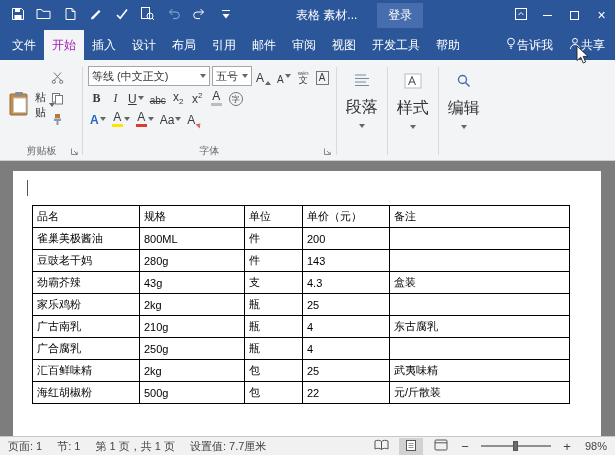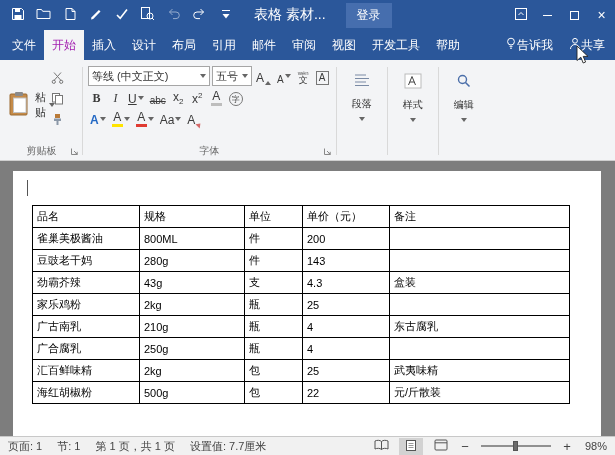--- a/index.html
+++ b/index.html
@@ -5,21 +5,21 @@
   *{box-sizing:border-box;margin:0;padding:0}
   html,body{width:615px;height:455px;overflow:hidden}
   body{font-family:"Liberation Sans","DejaVu Sans",sans-serif;font-size:12px}
   .app{position:relative;width:615px;height:455px;display:flex;flex-direction:column;background:#7d7d7d}
 
   
   .titlebar{height:30px;background:#2b579a;display:flex;align-items:center;color:#fff;flex:0 0 auto}
   .qat{display:flex;align-items:center;gap:1px;padding-left:5px}
   .qbtn{width:25px;height:22px;display:flex;align-items:center;justify-content:center;border-radius:2px}
   .dim{opacity:.5}
-  .doc-title{margin-left:16px;font-size:14px;white-space:nowrap}
+  .doc-title{margin-left:58px;font-size:12px;white-space:nowrap}
   .login{margin-left:20px;background:#466eae;color:#fff;border:none;font-size:12px;padding:4px 11px;font-family:inherit}
   .win-controls{margin-left:auto;display:flex;align-items:stretch;height:100%}
   .winbtn{width:27px;display:flex;align-items:center;justify-content:center;color:#fff;font-size:14px}
 
   
   .tabbar{height:30px;background:#2b579a;display:flex;align-items:stretch;color:#fff;flex:0 0 auto;padding-left:4px}
   .tab{padding:0 8px;display:flex;align-items:center;font-size:12px;white-space:nowrap}
   .tab.active{background:#f3f4f6;color:#a21caf}
   .tab-right{margin-left:auto;display:flex;align-items:stretch;padding-right:10px;gap:16px}
   .tab-tool{display:flex;align-items:center;font-size:12px}
@@ -52,21 +52,21 @@
   .circleZ{border:1px solid #777;border-radius:50%;font-size:8px;width:14px;height:14px;display:flex;align-items:center;justify-content:center}
   .pin-top{font-size:6px;line-height:1;color:#555}
   .pin-bot{font-size:9px;line-height:1}
   .blue-a{color:#2368c4;font-weight:bold}
   .bold-b{font-weight:bold;font-family:"Liberation Serif",serif}
   .ital-i{font-style:italic;font-family:"Liberation Serif",serif}
   .und-u{text-decoration:underline}
   .strike{text-decoration:line-through;font-size:10px}
 
   .cgroup{width:46px;display:flex;flex-direction:column;align-items:center;padding-top:11px;gap:6px;height:96px}
-  .clabel{font-size:10px;color:#333}
+  .clabel{font-size:16px;color:#333}
 
   
   .docarea{flex:1;position:relative;overflow:hidden}
   .page{position:absolute;left:13px;right:14px;top:10px;bottom:0;background:#fff}
   .caret{position:absolute;left:14px;top:9px;width:1px;height:16px;background:#555}
   table.wordtbl{border-collapse:collapse;position:absolute;left:19px;top:34px;table-layout:fixed}
   .wordtbl td{border:1px solid #000;height:22px;padding:0 4px;font-size:11px;color:#000;vertical-align:middle;overflow:hidden;white-space:nowrap}
 
   
   .statusbar{height:19px;background:#f1f1f1;border-top:1px solid #c8c8c8;display:flex;align-items:center;font-size:11px;color:#444;flex:0 0 auto;padding:0 8px;gap:15px}

